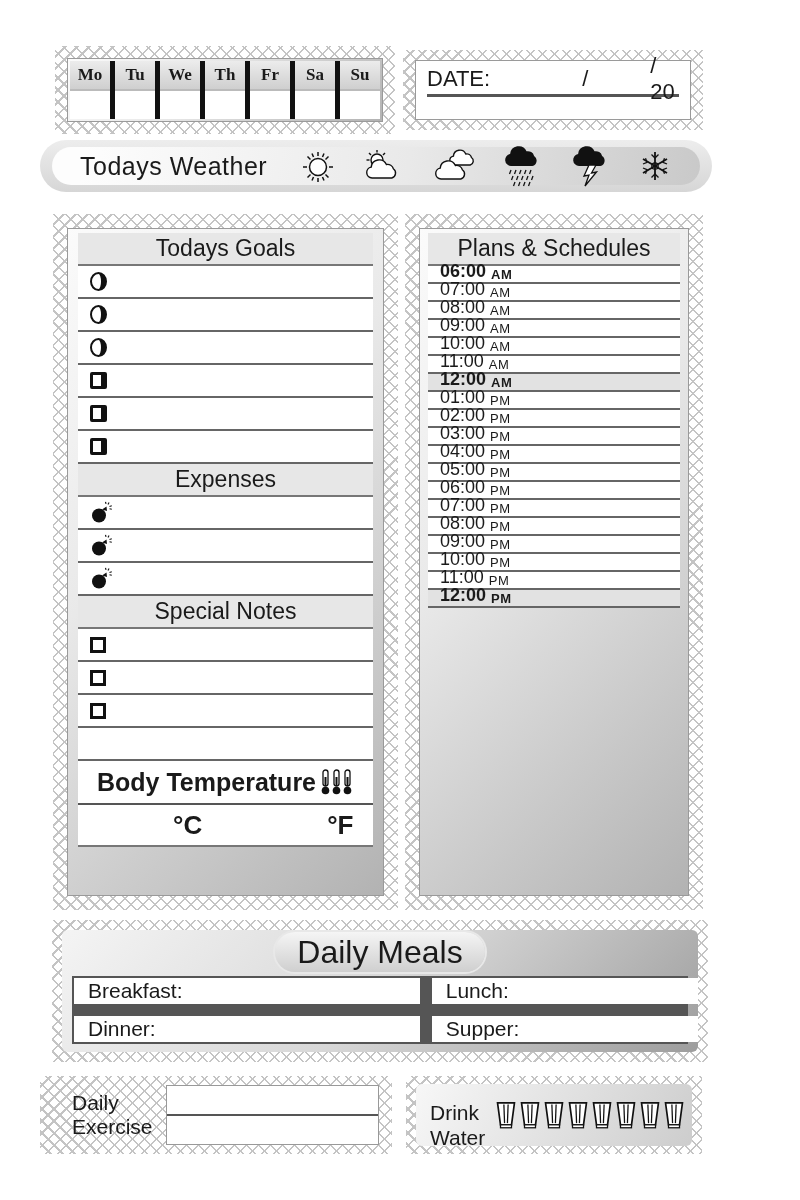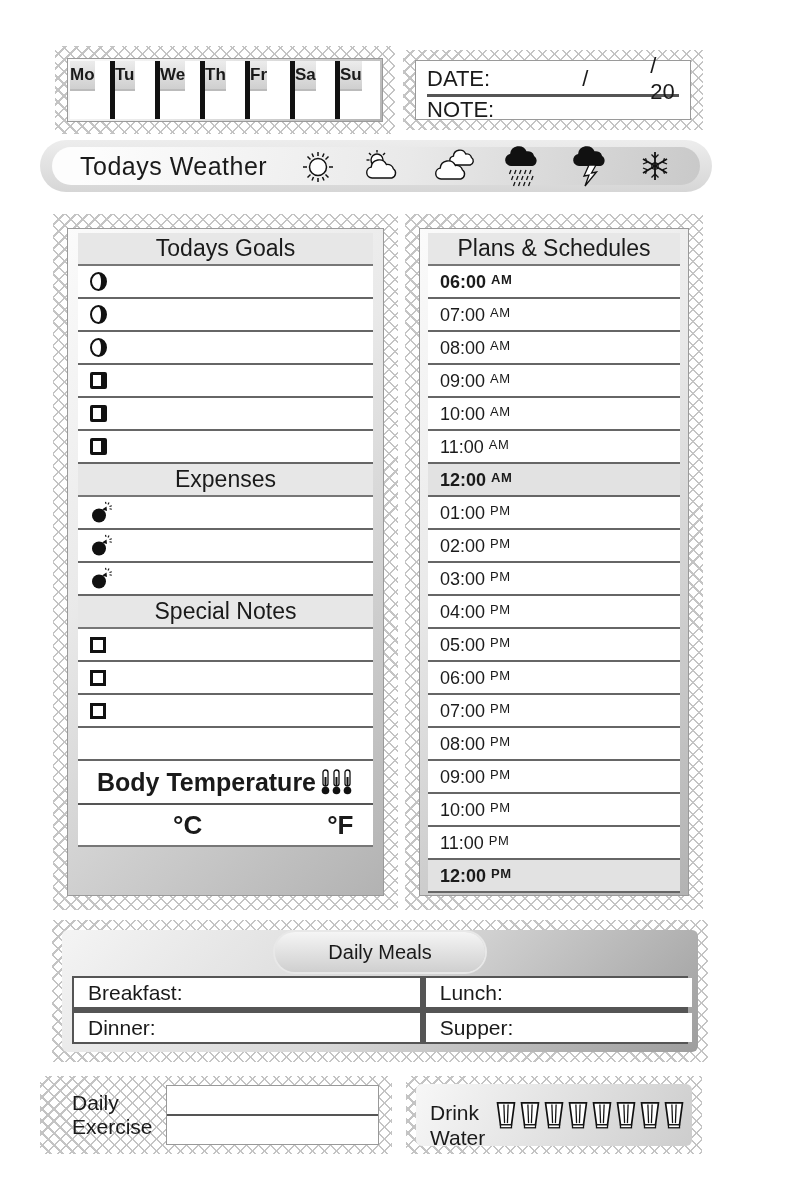--- a/index.html
+++ b/index.html
@@ -18,31 +18,31 @@
       #fff;
   }
   .metal {
     position:absolute; inset:14px;
     background:linear-gradient(135deg,#fbfbfb 0%,#e9e9e9 40%,#b2b2b2 100%);
     box-shadow:0 0 0 1px #9a9a9a inset;
   }
 
   
   .week-inner { display:flex; padding:0; }
-  .day-col { flex:1; display:flex; height:100%; }
+  .day-col { flex:1; display:flex; flex-direction:column; height:100%;font-family:Liberation Serif, serif; }
   .day-col:not(:last-child){ border-right:5px solid #111; }
   .day-head {
     height:30px; background:linear-gradient(#ececec,#cfcfcf);
     display:flex; align-items:center; justify-content:center;
     font-weight:bold; font-size:17px; border-bottom:2px solid #bbb;
   }
   .day-body { flex:1; background:#fff; }
 
   
-  .date-inner { background:#fff; padding:4px 12px; display:flex; flex-direction:column; }
+  .date-inner { background:#fff; padding:4px 12px; display:flex; flex-direction:row; }
   .date-row { height:33px; display:flex; align-items:center; font-size:22px; border-bottom:3px solid #555; }
   .note-row { height:30px; display:flex; align-items:center; font-size:22px; }
   .slash1 { margin-left:92px; } .slash2 { margin-left:62px; }
 
   
   .weather-outer {
     position:absolute; left:40px; top:140px; width:672px; height:52px;
     border-radius:34px; background:linear-gradient(#ededed,#d6d6d6);
   }
   .weather-inner {
@@ -78,43 +78,43 @@
   .temp-box { background:#fff; flex:none;font-weight:bold; }
   .temp-title {
     height:44px; display:flex; align-items:center; justify-content:center; gap:4px;
     font-size:25px; border-bottom:2px solid #555;
   }
   .temp-units { height:42px; display:flex; align-items:center; border-bottom:2px solid #777; font-size:26px; }
   .temp-units span:first-child { margin-left:95px; } .temp-units span:last-child { margin-left:125px; }
 
   
   .slot-row {
-    height:33px; background:#fff; border-bottom:2px solid #666;
-    display:flex; align-items:flex-start; padding:6px 0 0 12px; font-size:18px; flex:none;
+    height:18px; background:#fff; border-bottom:2px solid #666;
+    display:flex; align-items:flex-end; padding:6px 0 0 12px; font-size:18px; flex:none;
   }
   .slot-row .sfx { font-size:13px; margin-left:5px; letter-spacing:0.5px; }
   .slot-row.b { font-weight:bold; }
   .slot-row.g { background:#e2e2e2; }
 
   
   .meals-inner {
     position:absolute; inset:10px;
     background:linear-gradient(135deg,#f4f4f4 0%,#d8d8d8 50%,#9d9d9d 100%);
     border-radius:6px;
   }
   .meals-pill {
     position:absolute; left:50%; top:2px; transform:translateX(-50%);
     width:210px; height:40px; border-radius:20px;
     background:linear-gradient(#f5f5f5,#cfcfcf); box-shadow:0 0 0 2px #e8e8e8;
-    display:flex; align-items:center; justify-content:center; font-size:20px;
+    display:flex; align-items:center; justify-content:center; font-size:32px;
   }
   .meals-grid {
     position:absolute; left:10px; right:10px; top:46px; bottom:8px;
     display:grid; grid-template-columns:56.5% 43.5%; grid-template-rows:1fr 1fr;
-    background:#555; gap:6px; border:2px solid #555;
+    background:#555; gap:12px; border:2px solid #555;
   }
   .meal-cell { background:#fff; display:flex; align-items:center; padding-left:14px; font-size:21px; }
 
   
   .ex-content { position:absolute; inset:8px 14px; display:flex; align-items:center; }
   .ex-label { font-size:21px; line-height:1.15; padding-left:18px; }
   .ex-box { margin-left:14px; flex:1; background:#fff; box-shadow:0 0 0 1px #999; height:58px; display:flex; flex-direction:column; }
   .ex-line { flex:1; border-bottom:2px solid #555; } .ex-line:last-child { border-bottom:none; }
 
   
@@ -165,23 +165,20 @@
     </div>
   </div>
 </div>
 
 <div class="lace" style="left:403px; top:50px; width:300px; height:80px;">
   <div class="metal date-inner" style="inset:10px 12px;">
     <div class="date-row">
       <span>DATE:</span>
       <span class="slash1">/</span>
       <span class="slash2">/ 20</span>
-    </div>
-    <div class="note-row">
-      <span>NOTE:</span>
     </div>
   </div>
 </div>
 
 <div class="weather-outer">
   <div class="weather-inner">
     <span class="weather-title">Todays Weather</span>
     <span class="weather-icons">
       <span class="wicon">
         <svg width="40" height="40" viewBox="0 0 40 40">

